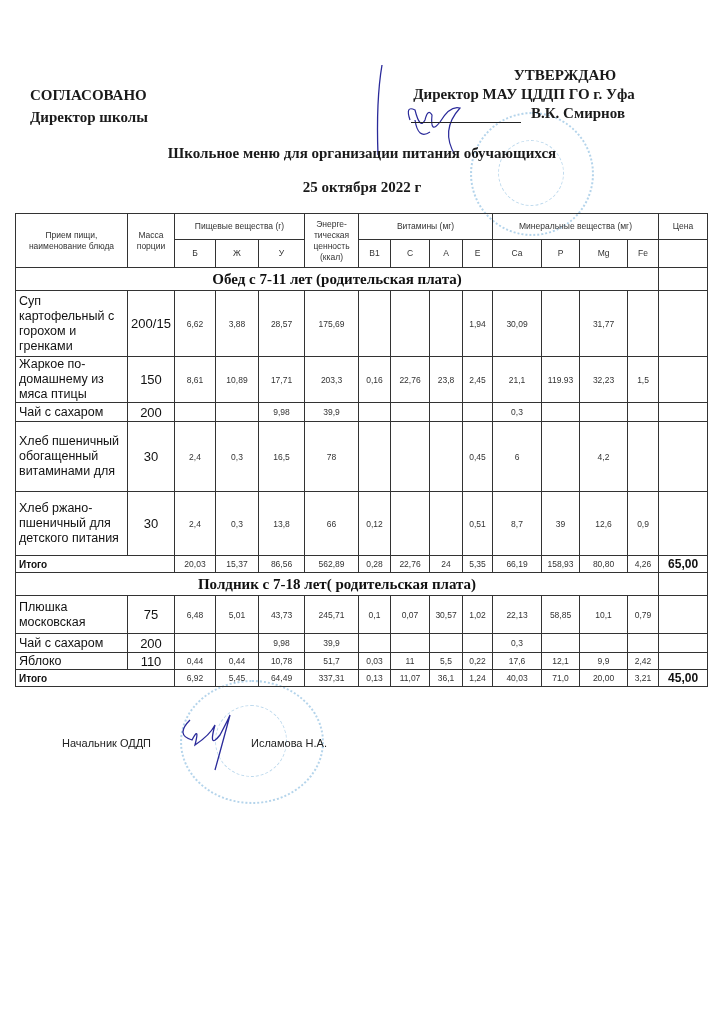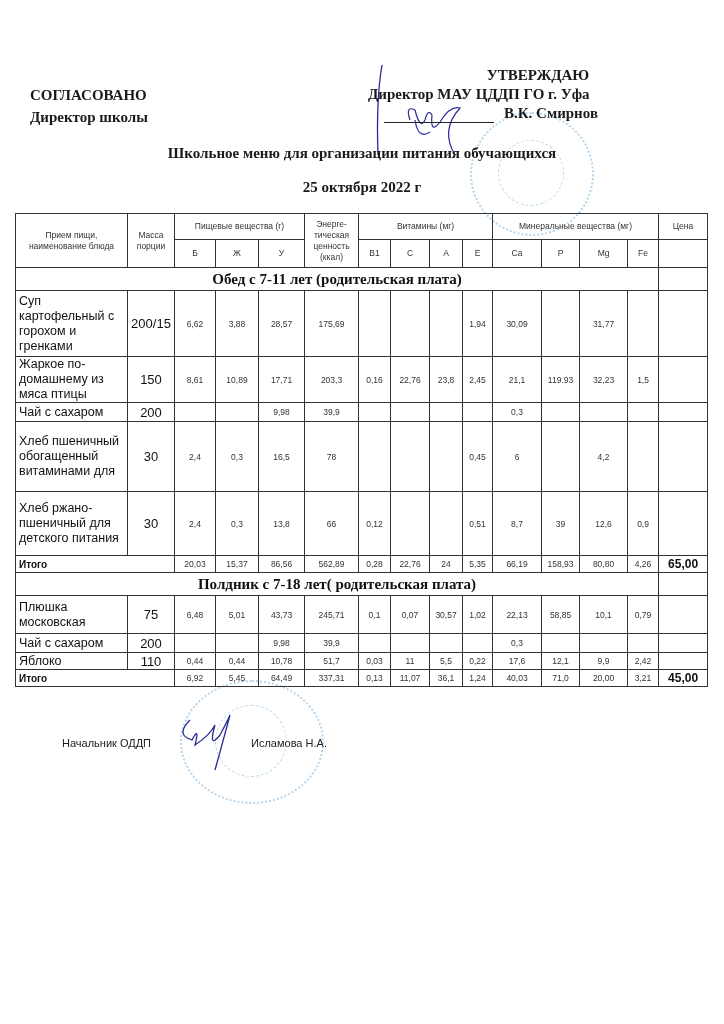--- a/index.html
+++ b/index.html
@@ -1,22 +1,22 @@
 <!DOCTYPE html>
 <html><head>
 <meta charset="utf-8">
 <style>
   html, body { margin: 0; padding: 0; background: #ffffff; }
   body { width: 724px; height: 1024px; position: relative; overflow: hidden; font-family: "Liberation Sans", sans-serif; color: #1a1a1a; }
   .abs { position: absolute; }
 
   #agreed-block { left: 30px; top: 84px; font-family: "Liberation Serif", serif; font-weight: bold; font-size: 15px; line-height: 22px; }
-  #approved-block { left: 368px; top: 66px; width: 300px; font-family: "Liberation Serif", serif; font-weight: bold; font-size: 15px; line-height: 19px; }
+  #approved-block { left: 395px; top: 66px; width: 300px; font-family: "Liberation Serif", serif; font-weight: bold; font-size: 15px; line-height: 19px; }
   #approved-title { text-align: center; margin-left: 40px; }
-  #approved-role { text-align: left; padding-right: 42px; }
+  #approved-role { text-align: center; padding-right: 42px; }
   #approved-name-line { display: flex; align-items: flex-end; justify-content: flex-end; padding-right: 70px; }
   #sign-underline { display: inline-block; width: 110px; border-bottom: 1px solid #222; margin-right: 10px; height: 14px; }
 
   #doc-title { left: 0; width: 724px; top: 145px; text-align: center; font-family: "Liberation Serif", serif; font-weight: bold; font-size: 15px; }
   #doc-date { left: 0; width: 724px; top: 179px; text-align: center; font-family: "Liberation Serif", serif; font-weight: bold; font-size: 15px; }
 
   #menu-table { position: absolute; left: 15px; top: 213px; width: 692px; border-collapse: collapse; table-layout: fixed; }
   #menu-table td, #menu-table th { border: 1px solid #333; padding: 0 2px; font-weight: normal; text-align: center; vertical-align: middle; font-size: 8.5px; color: #333; }
   #menu-table th { font-size: 8.5px; line-height: 11px; }
   #menu-table .name { text-align: left; font-size: 12.5px; line-height: 15px; color: #111; padding-left: 3px; }

